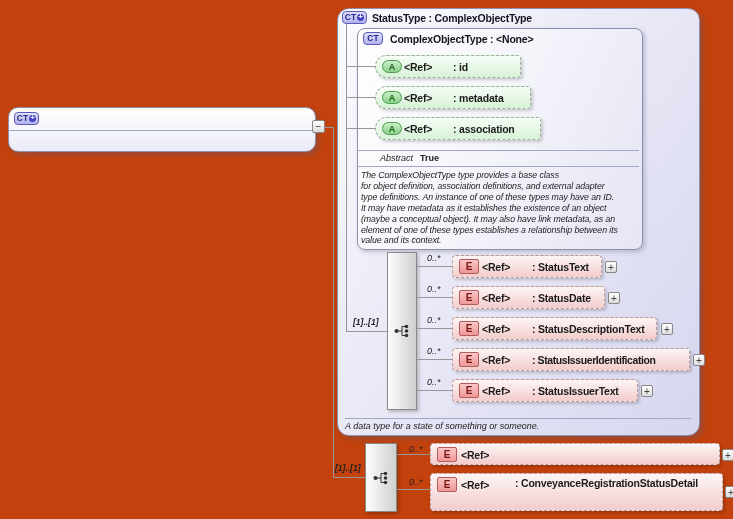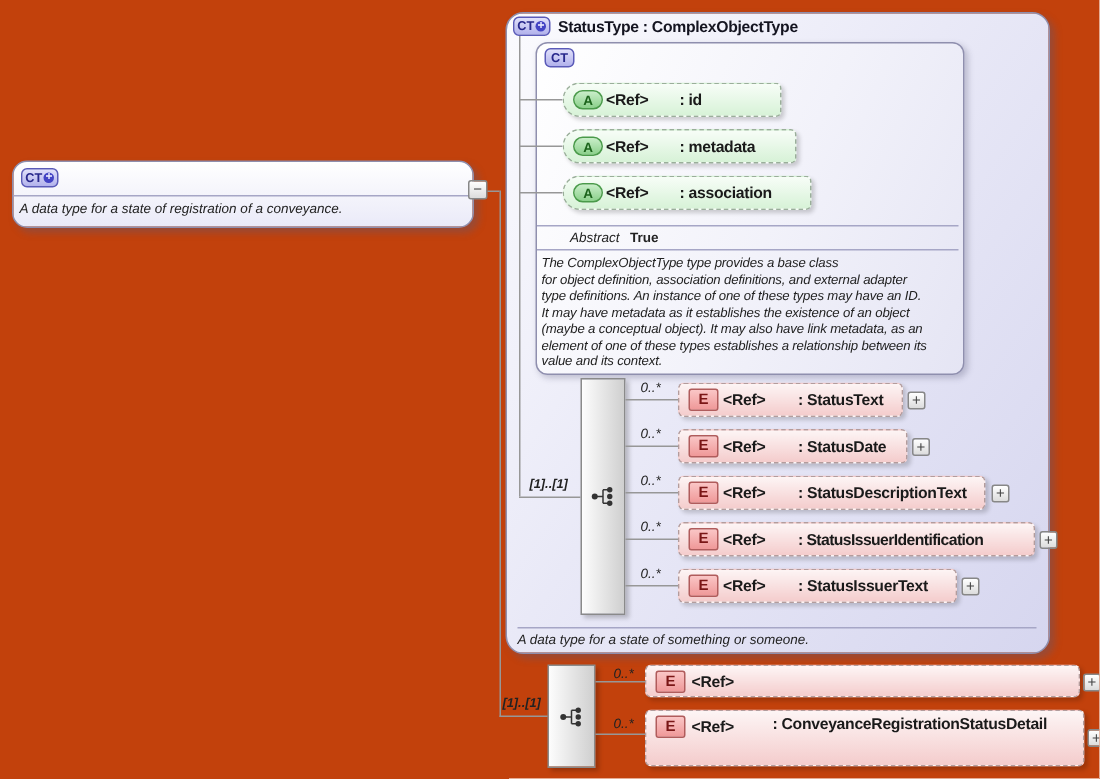--- a/index.html
+++ b/index.html
@@ -77,20 +77,21 @@
     <span class="p">+</span>
   </span>
   <span class="ttl" style="left:372px;top:12px;text-align:right;">StatusType : ComplexObjectType</span>
 
   <div class="roundbox" style="left:357px;top:28px;width:284px;height:220px;border-radius:8px;
               background:linear-gradient(115deg,#ffffff 0%,#f2f2fa 55%,#e5e5f4 100%);
               box-shadow:2px 2px 4px rgba(90,90,120,.32);"></div>
   <span class="ctb" style="left:363px;top:32px;width:20px;">
     <span class="t">CT</span>
   </span>
+  <span class="ttl" style="left:390px;top:33px;">ComplexObjectType : &lt;None&gt;</span>
 
   <div class="vline" style="left:346px;top:24px;height:307px;"></div>
   <div class="hline" style="left:346px;top:66px;width:29px;"></div>
   <div class="hline" style="left:346px;top:97px;width:29px;"></div>
   <div class="hline" style="left:346px;top:128px;width:29px;"></div>
 
   <div class="pill" style="left:375px;top:55px;width:146px;">
     <span class="badge-a">A</span>
     <span class="ref" style="left:28px;">&lt;Ref&gt;</span>
     <span class="ref" style="left:77px;">: id</span>
@@ -182,21 +183,20 @@
   <div class="divider" style="left:345px;top:418px;width:346px;"></div>
   <span class="ann" style="left:345px;top:421px;">A data type for a state of something or someone.</span>
 
   <div class="roundbox" style="left:8px;top:107px;width:306px;height:43px;
               background:linear-gradient(#ffffff,#eaeaf8);"></div>
   <span class="ctb" style="left:14px;top:112px;width:25px;">
     <span class="t">CT</span>
     <span class="p">+</span>
   </span>
   <div class="divider" style="left:9px;top:130px;width:304px;"></div>
-  <span class="ann" style="left:13px;top:134px;">A data type for a state of registration of a conveyance.</span>
   <div class="pm" style="left:312px;top:120px;width:13px;height:13px;line-height:12px;">−</div>
 
   <div class="hline" style="left:325px;top:127px;width:8px;"></div>
   <div class="vline" style="left:333px;top:127px;height:351px;"></div>
   <div class="hline" style="left:333px;top:477px;width:32px;"></div>
   <span class="card" style="left:335px;top:463px;">[1]..[1]</span>
 
   <div class="seqbar" style="left:365px;top:443px;width:32px;height:69px;">
     <svg width="16" height="14">
       <line x1="1" y1="7" x2="8" y2="7" stroke="#333" stroke-width="1"></line>

